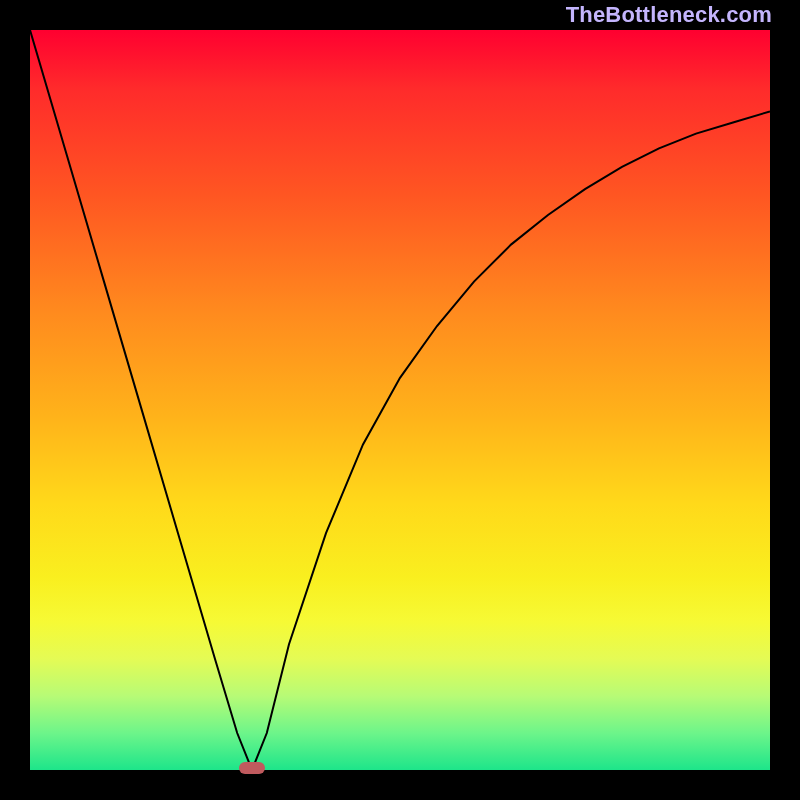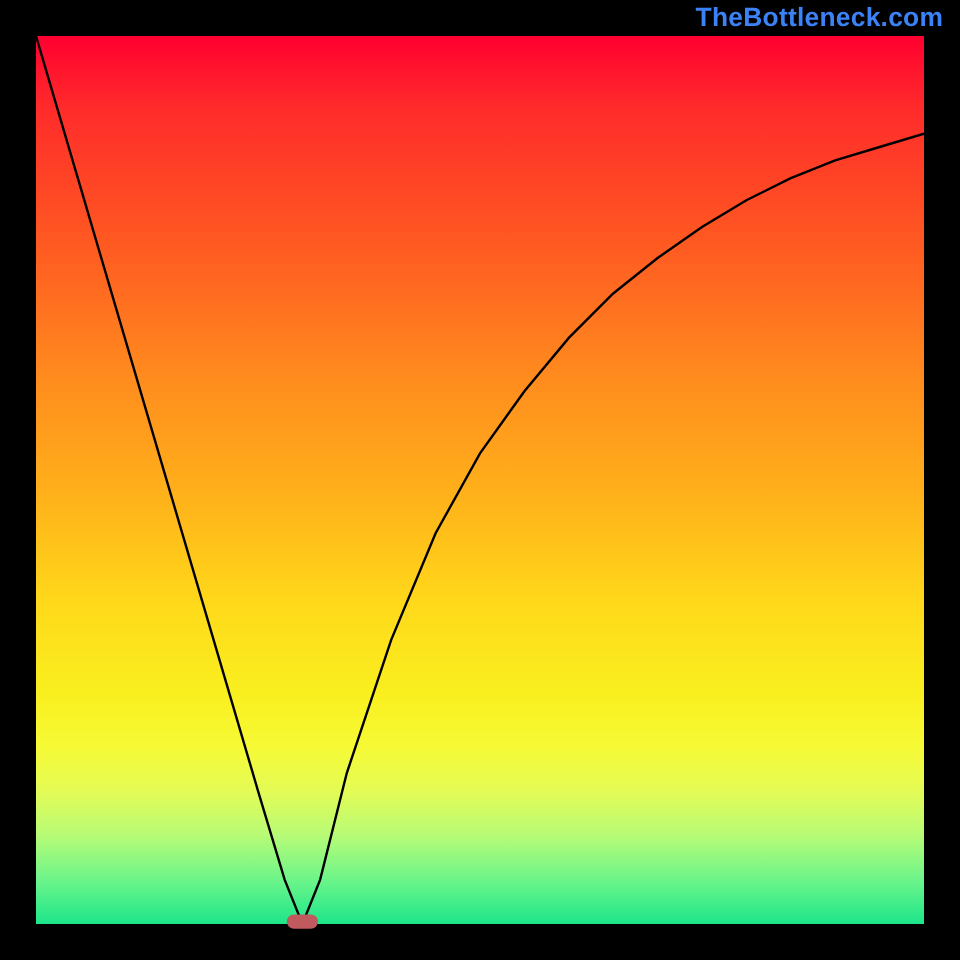--- a/index.html
+++ b/index.html
@@ -13,22 +13,22 @@
   }
   .frame {
     position: relative;
     width: 800px;
     height: 800px;
     background: #000;
   }
   .watermark {
     position: absolute;
     top: 2px;
-    right: 14px;
-    color: #3b82f6;
+    right: 28px;
+    color: #c4b5fd;
     font-size: 22px;
     font-weight: 600;
     letter-spacing: 0.2px;
     z-index: 10;
   }
   .plot-area {
     position: absolute;
     left: 30px;
     top: 30px;
     width: 740px;

